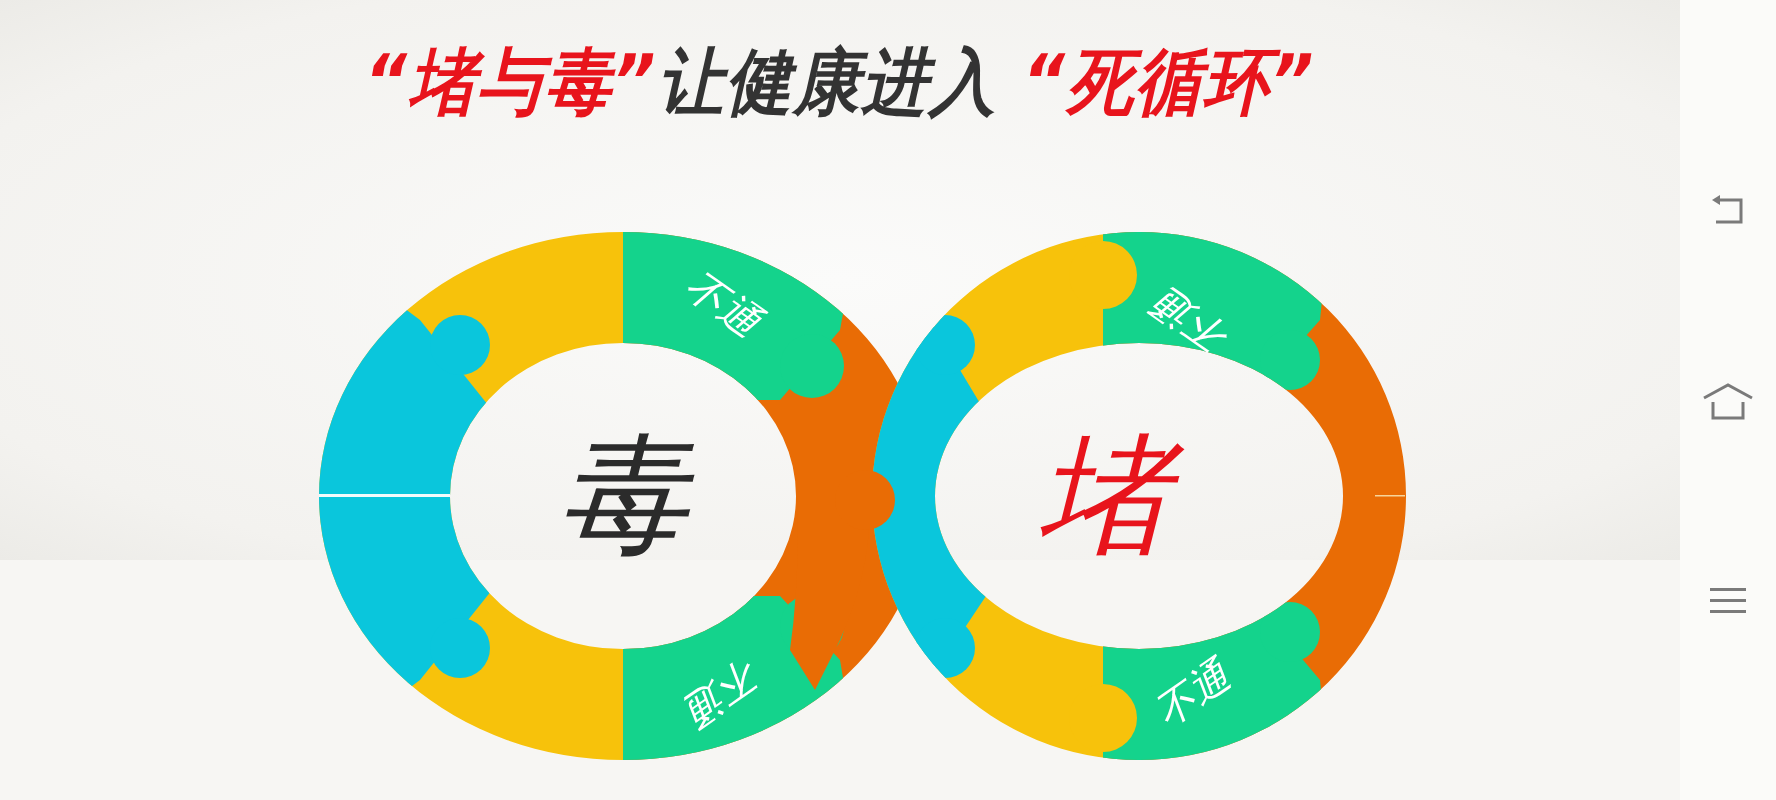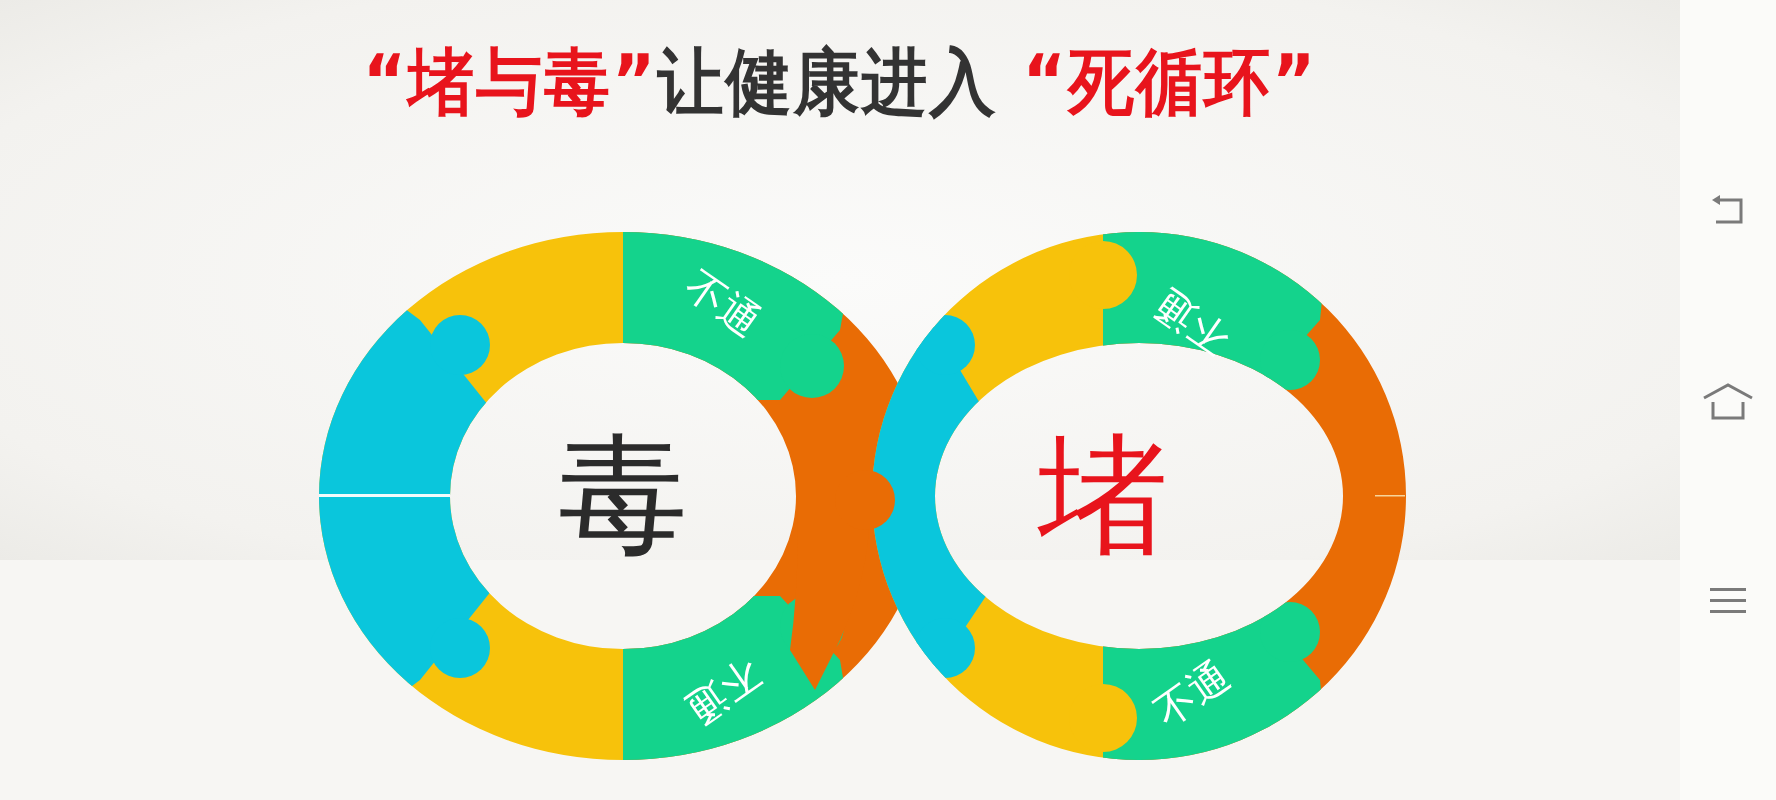--- a/index.html
+++ b/index.html
@@ -1,17 +1,17 @@
 <!DOCTYPE html>
 <html><head>
 <meta charset="utf-8">
 <style>
   html,body{margin:0;padding:0;}
   body{width:1776px;height:800px;overflow:hidden;background:#f7f6f3;position:relative;font-family:"DejaVu Sans",sans-serif;}
-  .slide{position:absolute;left:0;top:0;width:1680px;height:560px;background:radial-gradient(ellipse at 50% 50%,#fbfbfa 0%,#f3f2ef 80%,#ecebe7 100%);}
+  .slide{position:absolute;left:0;top:0;width:1680px;height:560px;background:radial-gradient(ellipse at 50% 50%,#fbfbfa 0%,#f3f2ef 80%,#ecebe7 100%);font-style:italic;}
   .title{position:absolute;left:0;top:38px;width:1680px;text-align:center;font-size:66px;font-weight:bold;letter-spacing:2px;color:#333;white-space:nowrap;transform:scaleY(1.1);}
   .title .red{color:#e8141c;}
   .title .dark{color:#333;}
   svg.diagram{position:absolute;left:0;top:0;}
   .navbar{position:absolute;left:1680px;top:0;width:96px;height:800px;background:#fbfbf9;}
   .nav-btn{position:absolute;left:18px;width:60px;height:50px;display:flex;align-items:center;justify-content:center;cursor:pointer;}
 </style>
 </head>
 <body>
 

